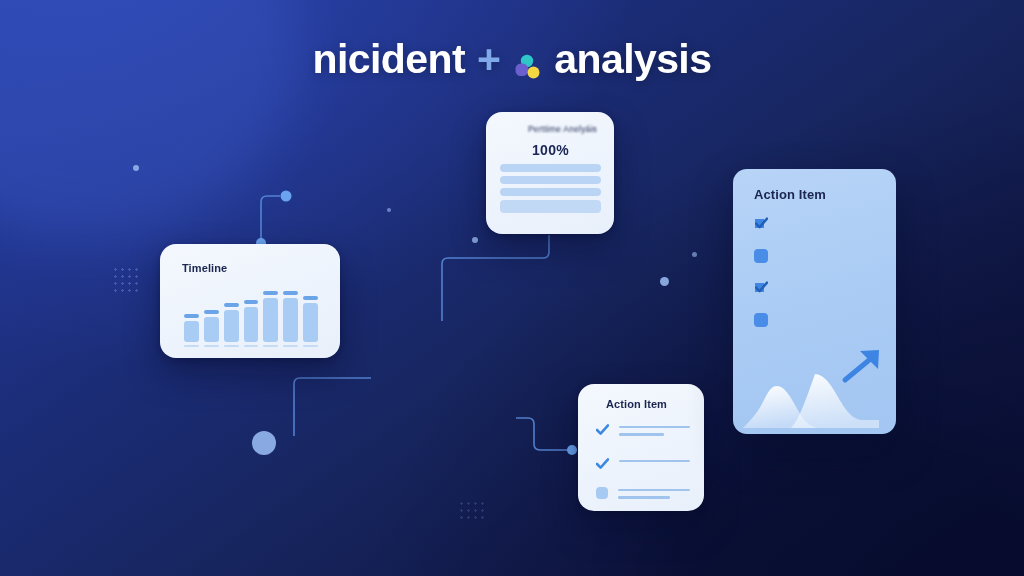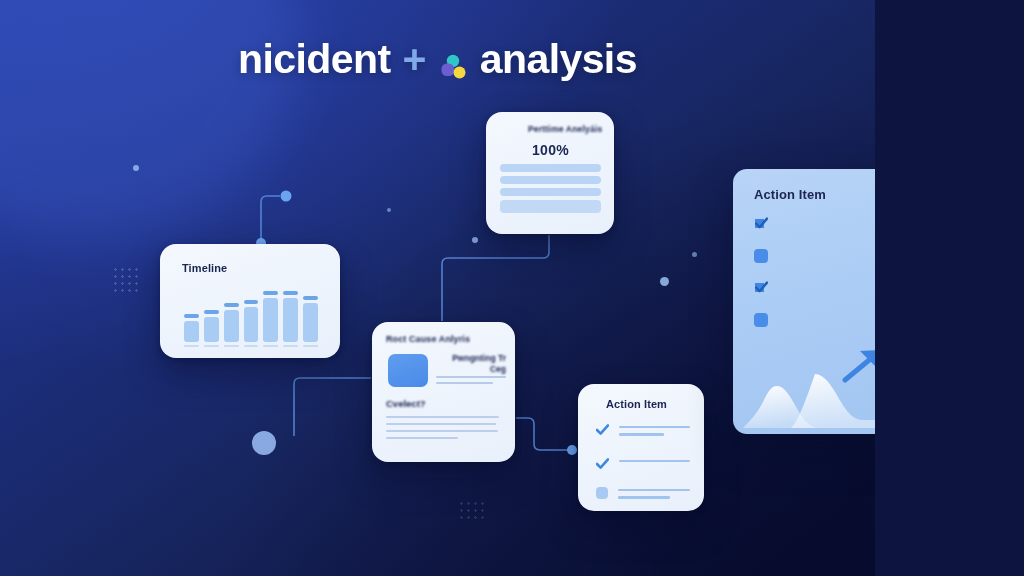--- a/index.html
+++ b/index.html
@@ -6,21 +6,21 @@
   html, body {
     margin: 0;
     padding: 0;
     background: #0d1440;
   }
   body {
     font-family: "Liberation Sans", sans-serif;
   }
   .stage {
     position: relative;
-    width: 875px;
+    width: 1024px;
     height: 576px;
     overflow: hidden;
     background:
       radial-gradient(ellipse 900px 700px at 8% -12%, #2c45ae 0%, rgba(44,69,174,0) 62%),
       radial-gradient(ellipse 1100px 900px at 100% 110%, #080d30 0%, rgba(8,13,48,0) 60%),
       linear-gradient(145deg, #22399c 0%, #1d2f7f 28%, #17255f 55%, #101846 78%, #0b1138 100%);
   }
 
   
   .dotgrid {
@@ -97,21 +97,21 @@
     top: -7px;
     height: 4px;
     border-radius: 2px;
     background: #6ba5e8;
   }
   .axis { position: absolute; left: 24px; top: 101px; width: 134px; display: flex; gap: 5px; }
   .axis span { flex: 1; height: 2px; background: #c6dbf4; border-radius: 1px; }
 
   
   #card-analysis { left: 486px; top: 112px; width: 128px; height: 122px; }
-  #card-analysis .card-title { left: 14px; top: 12px; font-size: 8.5px; font-weight: 700; letter-spacing: .2px; padding-left: 28px; }
+  #card-analysis .card-title { left: 14px; top: 12px; font-size: 8.5px; font-weight: 400; letter-spacing: .2px; padding-left: 28px; }
   .stat-cols { position: absolute; left: 14px; top: 30px; right: 13px; display: flex; gap: 14px; text-align: center; }
   .stat-col { flex: 1; }
   .stat-num { color: #1b2656; font-size: 14px; font-weight: 700; margin-bottom: 6px; letter-spacing: .3px; }
   .stat-bar { height: 8px; border-radius: 4px; background: #b9d4f4; margin-bottom: 4px; }
   .stat-bar.tall { height: 13px; margin-top: 2px; background: #c2d9f6; }
 
   
   #card-rootcause { left: 372px; top: 322px; width: 143px; height: 140px; }
   #card-rootcause .card-title { left: 14px; top: 12px; font-size: 9px; font-weight: 600; }
   .rc-thumb { position: absolute; left: 16px; top: 32px; width: 40px; height: 33px; border-radius: 7px; background: linear-gradient(160deg,#5f9df0 0%, #4a8ae8 100%); }
@@ -251,37 +251,20 @@
       <div class="stat-col">
         <div class="stat-num blurry">100%</div>
         <div class="stat-bar"></div>
         <div class="stat-bar"></div>
         <div class="stat-bar"></div>
         <div class="stat-bar tall"></div>
       </div>
     </div>
   </div>
 
-  <div class="card" id="card-rootcause">
-    <div class="card-title blurry2">Roct Cause Anlyris</div>
-    <div class="rc-thumb"></div>
-    <div class="rc-head blurry2">Pwngnting
-Tr Ceg</div>
-    <div class="rc-sub">
-      <i style="width:100%"></i>
-      <i style="width:82%"></i>
-    </div>
-    <div class="rc-h2 blurry2">Cvelect?</div>
-    <div class="rc-body">
-      <i style="width:100%"></i>
-      <i style="width:97%"></i>
-      <i style="width:99%"></i>
-      <i style="width:64%"></i>
-    </div>
-  </div>
 
   <div class="card" id="card-action-small">
     <div class="card-title">Action Item</div>
     <div class="check-rows">
       <div class="check-row">
         <span class="check-mark">
           <svg width="13" height="12" viewBox="0 0 13 12">
               <path d="M1,6 L4.6,9.6 L12,1.4" stroke="#3c8ae0" stroke-width="2.6" fill="none" stroke-linecap="round" stroke-linejoin="round"></path>
             </svg>
         </span>

